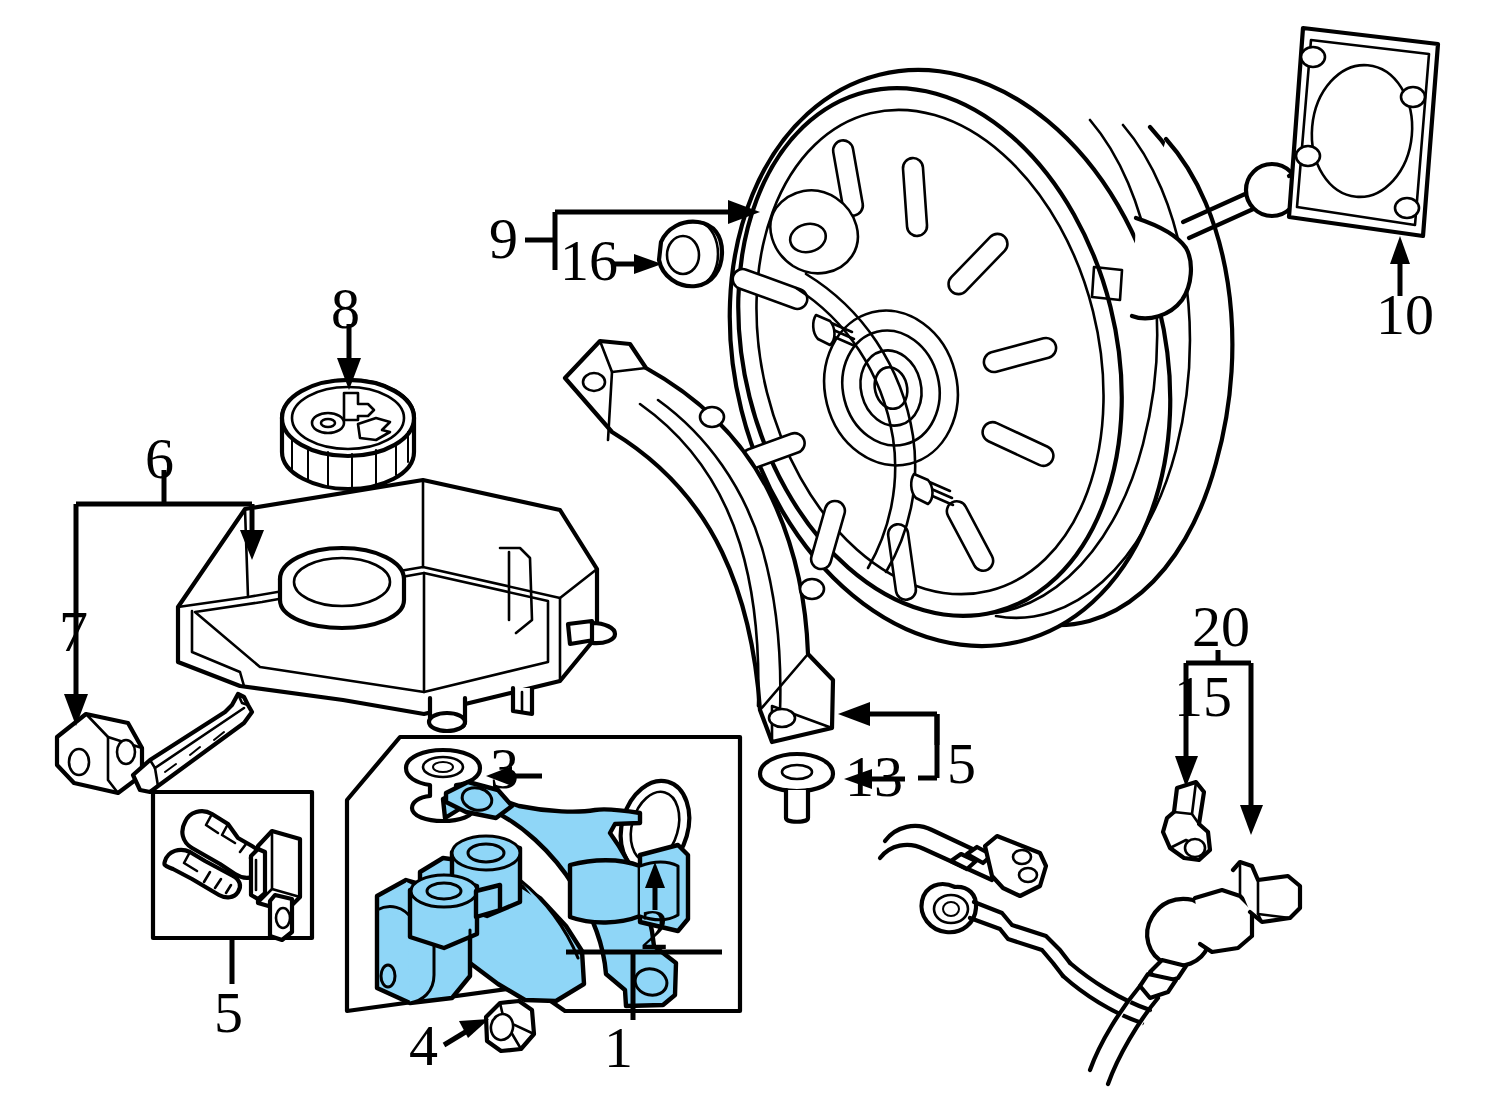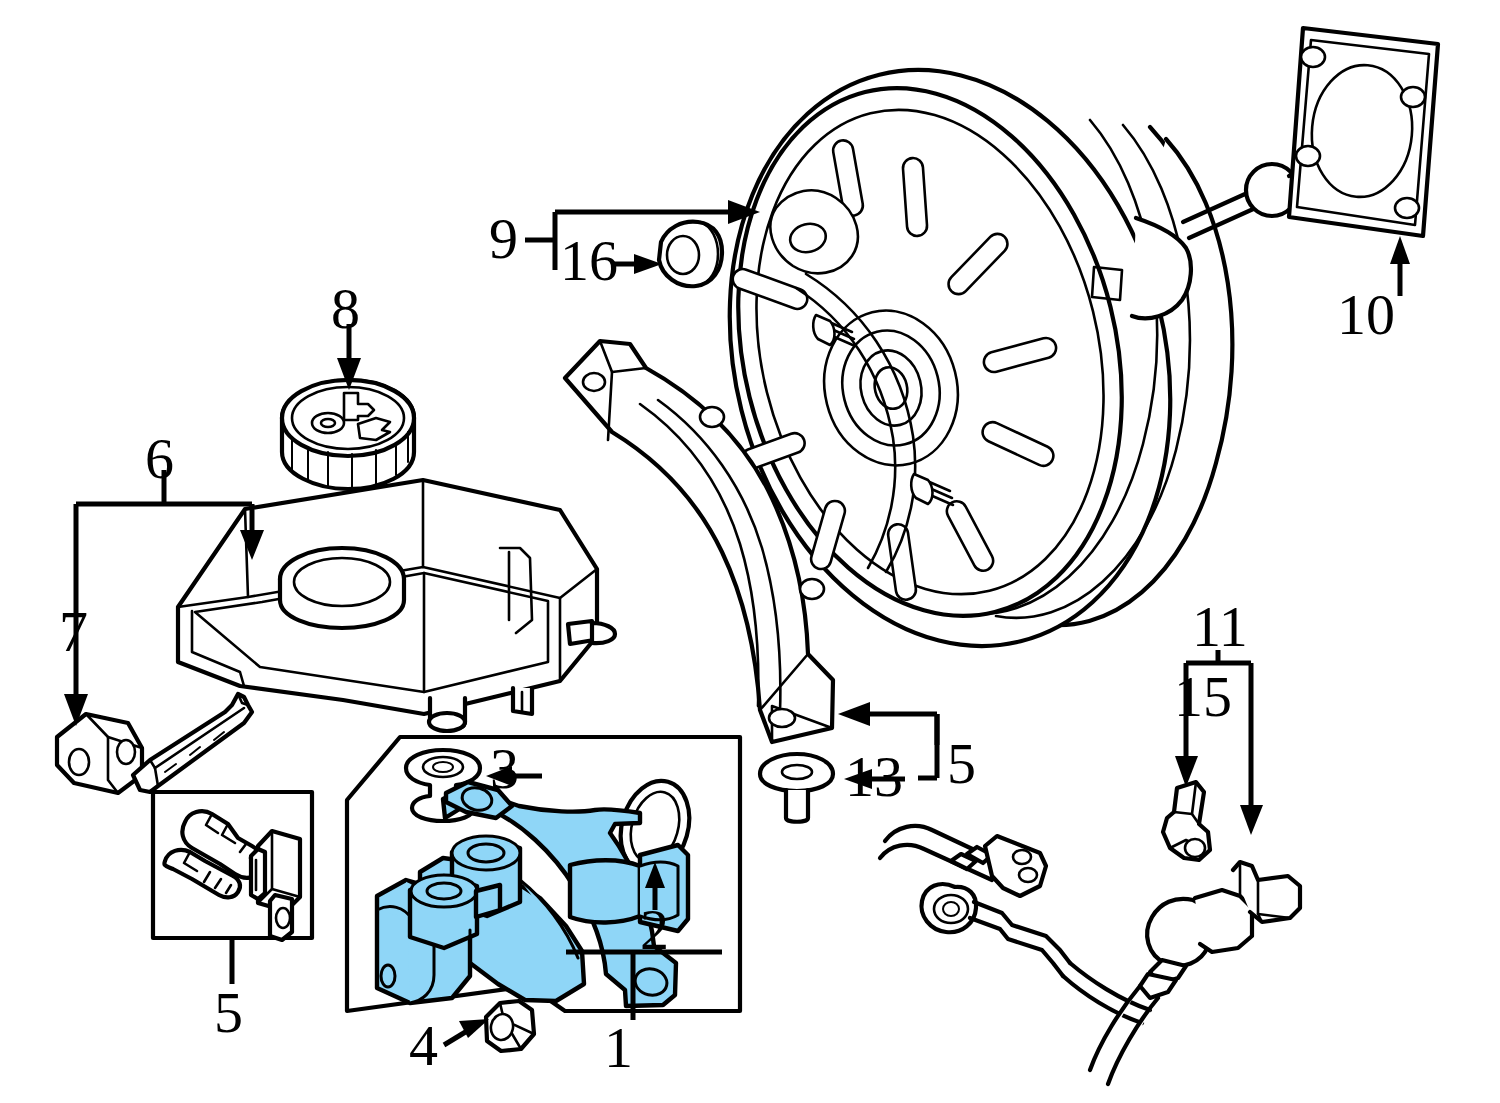--- a/index.html
+++ b/index.html
@@ -377,20 +377,20 @@
 
   <div class="lbl" style="left:604px;top:1019px;">1</div>
   <div class="lbl" style="left:640px;top:901px;">2</div>
   <div class="lbl" style="left:490px;top:740px;">3</div>
   <div class="lbl" style="left:409px;top:1017px;">4</div>
   <div class="lbl" style="left:214px;top:984px;">5</div>
   <div class="lbl" style="left:145px;top:430px;">6</div>
   <div class="lbl" style="left:59px;top:603px;">7</div>
   <div class="lbl" style="left:331px;top:280px;">8</div>
   <div class="lbl" style="left:489px;top:210px;">9</div>
-  <div class="lbl" style="left:1337px;top:286px;">10</div>
+  <div class="lbl" style="left:1376px;top:286px;">10</div>
   <div class="lbl" style="left:560px;top:232px;">16</div>
   <div class="lbl" style="left:947px;top:735px;">5</div>
   <div class="lbl" style="left:845px;top:748px;">13</div>
-  <div class="lbl" style="left:1192px;top:598px;">11</div>
+  <div class="lbl" style="left:1192px;top:598px;">20</div>
   <div class="lbl" style="left:1174px;top:668px;">15</div>
 
 </div>
 
 </body></html>

